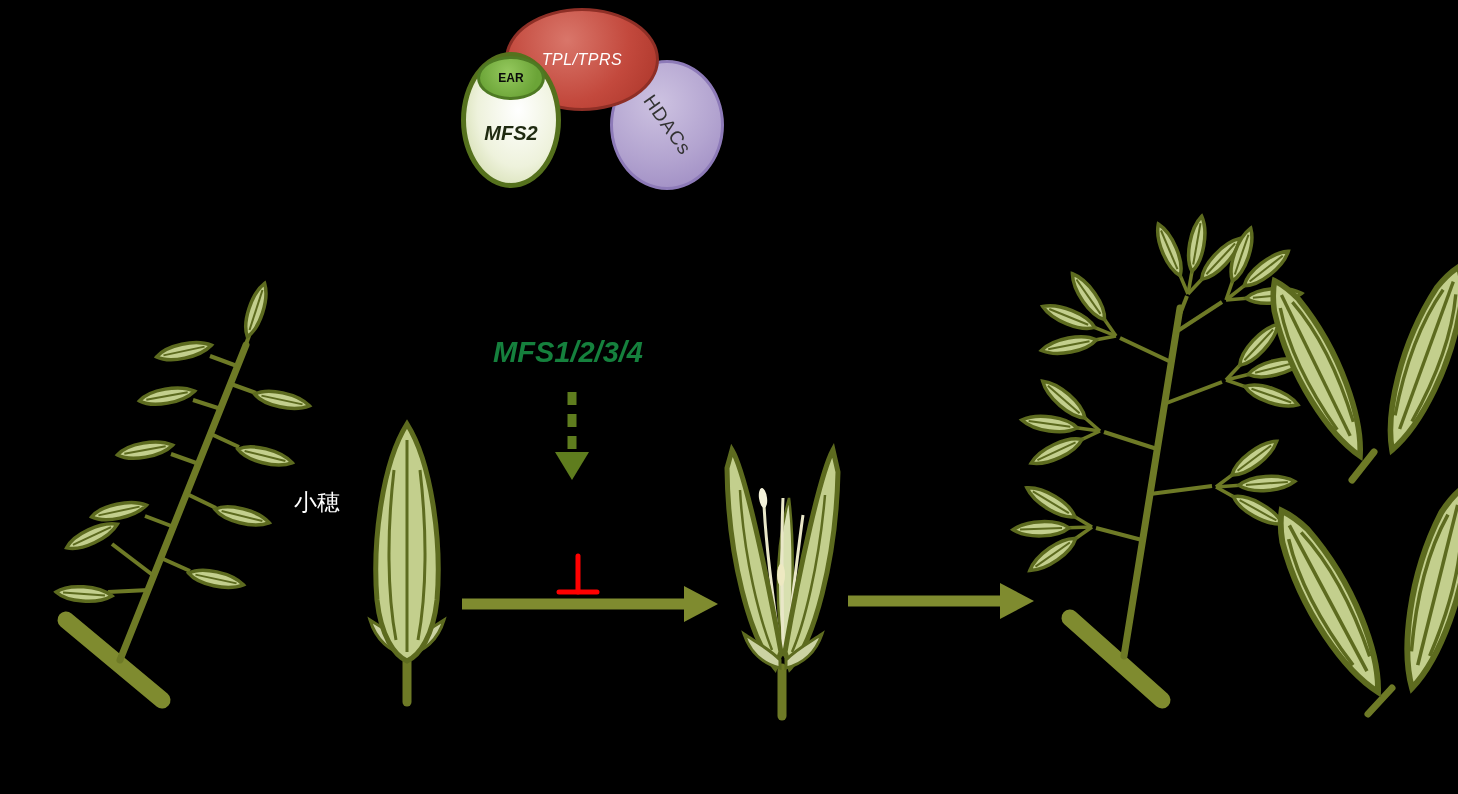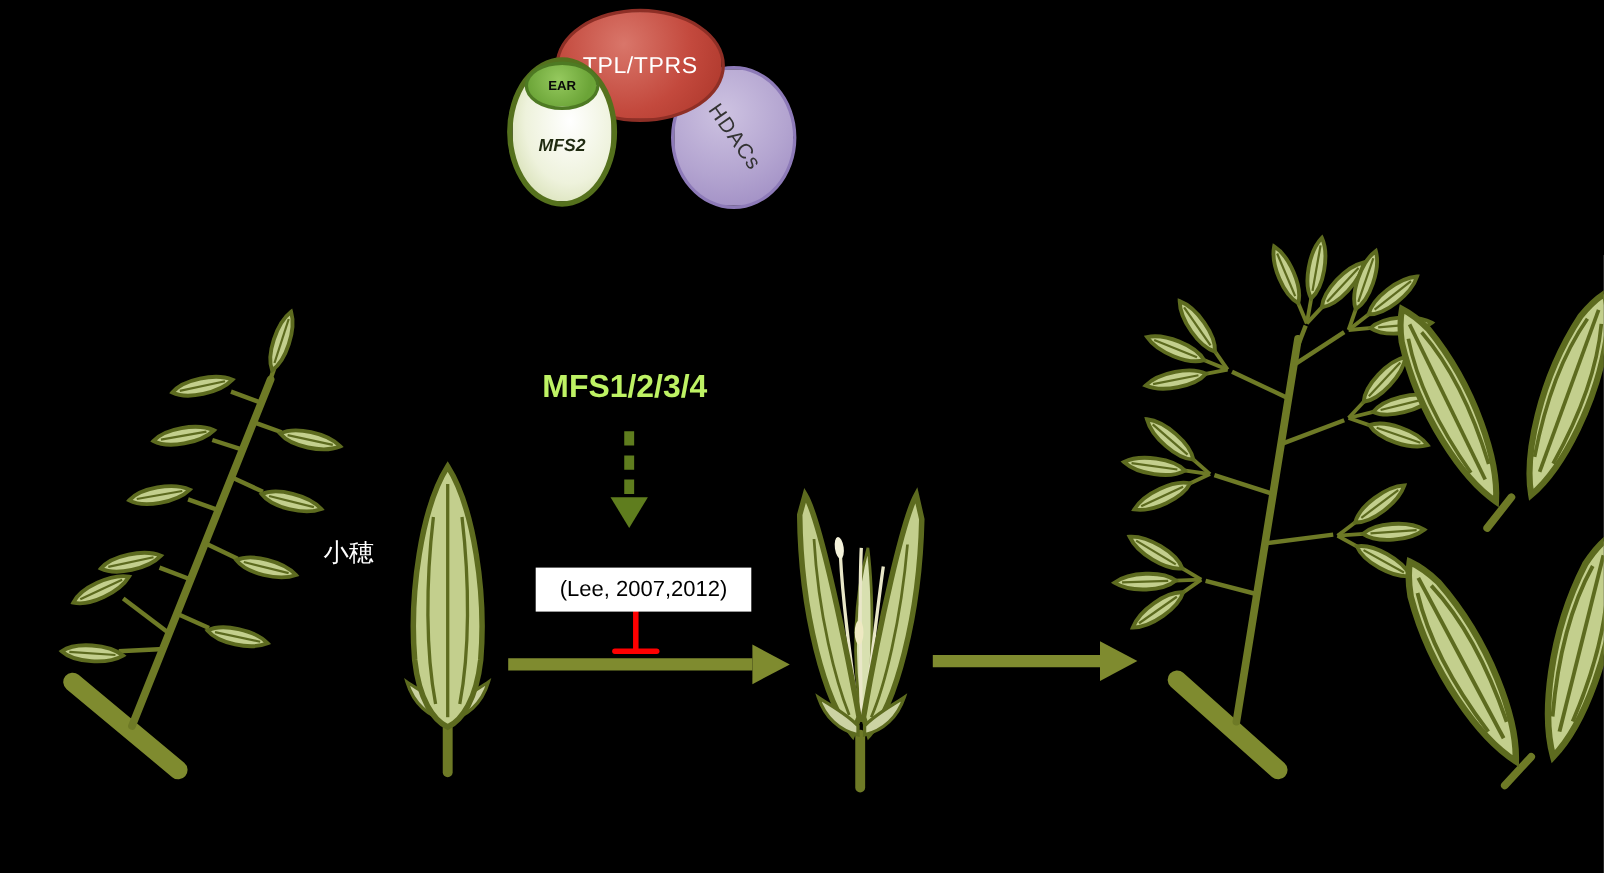--- a/index.html
+++ b/index.html
@@ -21,39 +21,39 @@
   }
   .hdacs-label{
     transform:rotate(55deg);
     font-size:19px;color:#333333;letter-spacing:1px;
   }
   .tpl{
     left:505px;top:8px;width:148px;height:97px;z-index:2;
     background:radial-gradient(circle at 40% 30%, #d9766a 0%, #c3493d 55%, #a93428 100%);
     border:3px solid #8e2f26;
   }
-  .tpl span{color:#ffffff;font-size:21px;letter-spacing:0.5px;}
+  .tpl span{color:#ffffff;font-size:16px;letter-spacing:0.5px;font-style:italic;}
   .mfs2{
     left:461px;top:52px;width:90px;height:126px;z-index:3;
     background:radial-gradient(ellipse at 58% 42%, #ffffff 0%, #eef2dc 55%, #c8d49c 100%);
     border:5px solid #55711d;
   }
-  .mfs2 span{font-size:16px;font-weight:bold;font-style:italic;color:#1f2a10;margin-top:26px;}
+  .mfs2 span{font-size:20px;font-weight:bold;font-style:italic;color:#1f2a10;margin-top:26px;}
   .ear{
     left:477px;top:56px;width:62px;height:38px;z-index:4;
     background:radial-gradient(circle at 45% 35%, #95c95e 0%, #6ba437 70%);
     border:3px solid #4e7a23;
   }
   .ear span{font-size:12px;font-weight:bold;color:#0a0a0a;}
 
   
   .gene-label{
     position:absolute;left:463px;top:336px;width:210px;
-    text-align:center;color:#bef264;
-    font-size:29px;font-weight:bold;
+    text-align:center;color:#15803d;
+    font-size:29px;font-weight:bold;font-style:italic;
   }
   .citation-box{
     position:absolute;left:487px;top:516px;width:196px;height:40px;
     background:#ffffff;color:#000000;
     display:flex;align-items:center;justify-content:center;
     font-size:20px;
   }
   .spikelet-label{
     position:absolute;left:294px;top:487px;
     color:#ffffff;font-size:23px;
@@ -212,16 +212,15 @@
     </div>
     <div class="ellipse mfs2">
       <span>MFS2</span>
     </div>
     <div class="ellipse ear">
       <span>EAR</span>
     </div>
   </div>
 
   <div class="gene-label">MFS1/2/3/4</div>
-  <div class="citation-box">(Lee, 2007,2012)</div>
   <div class="spikelet-label">小穂</div>
 
 </div>
 
 </body></html>

